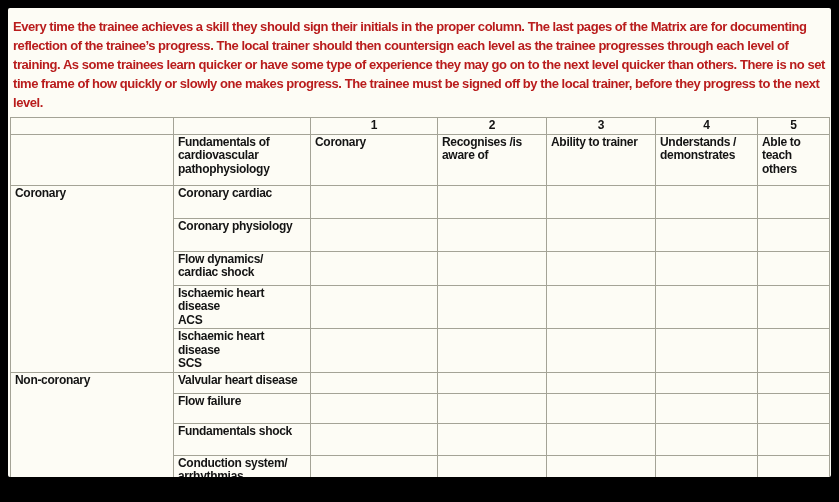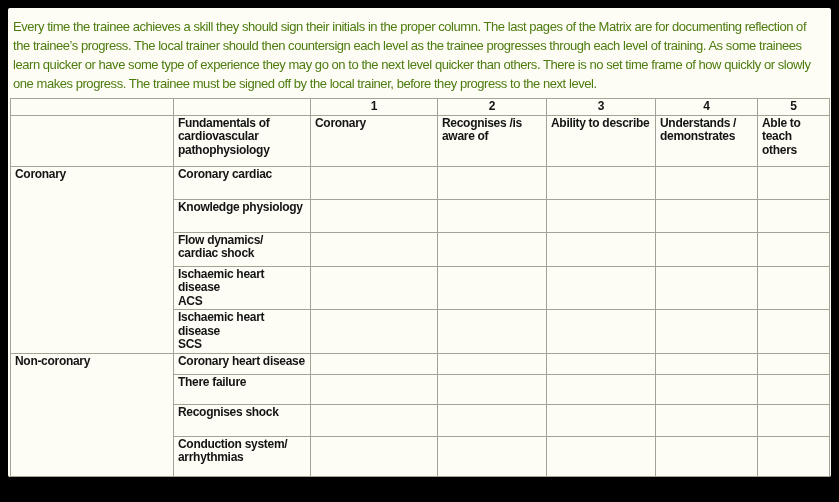--- a/index.html
+++ b/index.html
@@ -15,23 +15,23 @@
     left: 8px; top: 8px;
     width: 823px; height: 469px;
     background: #fdfcf5;
     border-radius: 2px;
     overflow: hidden;
   }
   .intro {
     margin: 9px 6px 0 5px;
     font-size: 13px;
     line-height: 19px;
-    font-weight: 400;
+    font-weight: 700;
     letter-spacing: -0.45px;
-    color: #4d7c0f;
+    color: #b91c1c;
     white-space: normal;
   }
   table.matrix {
     table-layout: fixed;
     border-collapse: collapse;
     width: 819px;
     margin: 5px 2px 0 2px;
   }
   table.matrix td {
     border: 1px solid #a4a396;
@@ -91,39 +91,39 @@
     </tr>
 
     <tr style="height:51px">
       <td></td>
       <td>Fundamentals of
 cardiovascular
 pathophysiology</td>
       <td>Coronary</td>
       <td>Recognises /is
 aware of</td>
-      <td>Ability to describe</td>
+      <td>Ability to trainer</td>
       <td>Understands /
 demonstrates</td>
       <td>Able to
 teach
 others</td>
     </tr>
 
     <tr style="height:33px">
       <td class="group-cell" rowspan="5">Coronary</td>
       <td>Coronary cardiac</td>
       <td></td>
       <td></td>
       <td></td>
       <td></td>
       <td></td>
     </tr>
     <tr style="height:33px">
-      <td>Knowledge physiology</td>
+      <td>Coronary physiology</td>
       <td></td>
       <td></td>
       <td></td>
       <td></td>
       <td></td>
     </tr>
     <tr style="height:34px">
       <td>Flow dynamics/
 cardiac shock</td>
       <td></td>
@@ -146,37 +146,37 @@
 SCS</td>
       <td></td>
       <td></td>
       <td></td>
       <td></td>
       <td></td>
     </tr>
 
     <tr style="height:21px">
       <td class="group-cell" rowspan="4">Non-coronary</td>
-      <td>Coronary heart disease</td>
+      <td>Valvular heart disease</td>
       <td></td>
       <td></td>
       <td></td>
       <td></td>
       <td></td>
     </tr>
     <tr style="height:30px">
-      <td>There failure</td>
+      <td>Flow failure</td>
       <td></td>
       <td></td>
       <td></td>
       <td></td>
       <td></td>
     </tr>
     <tr style="height:32px">
-      <td>Recognises shock</td>
+      <td>Fundamentals shock</td>
       <td></td>
       <td></td>
       <td></td>
       <td></td>
       <td></td>
     </tr>
     <tr style="height:40px">
       <td>Conduction system/
 arrhythmias</td>
       <td></td>

